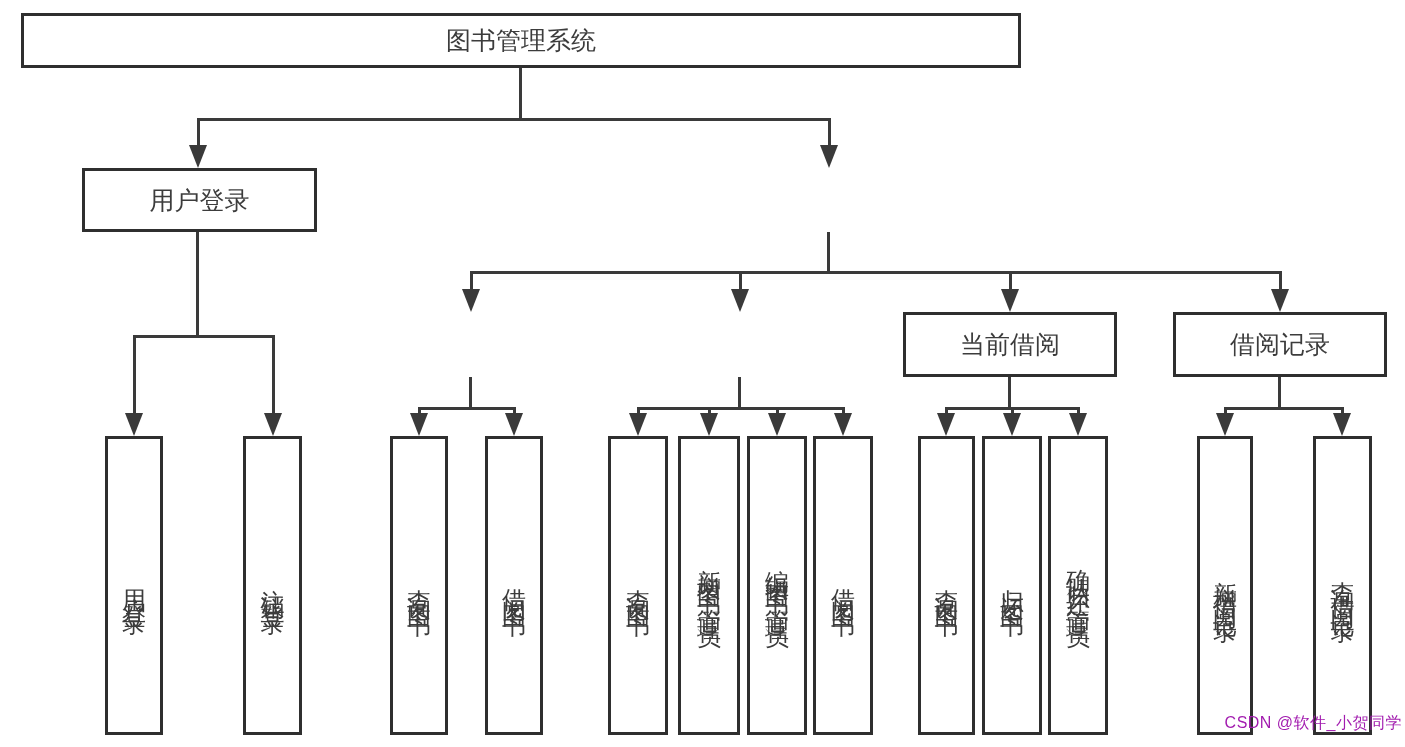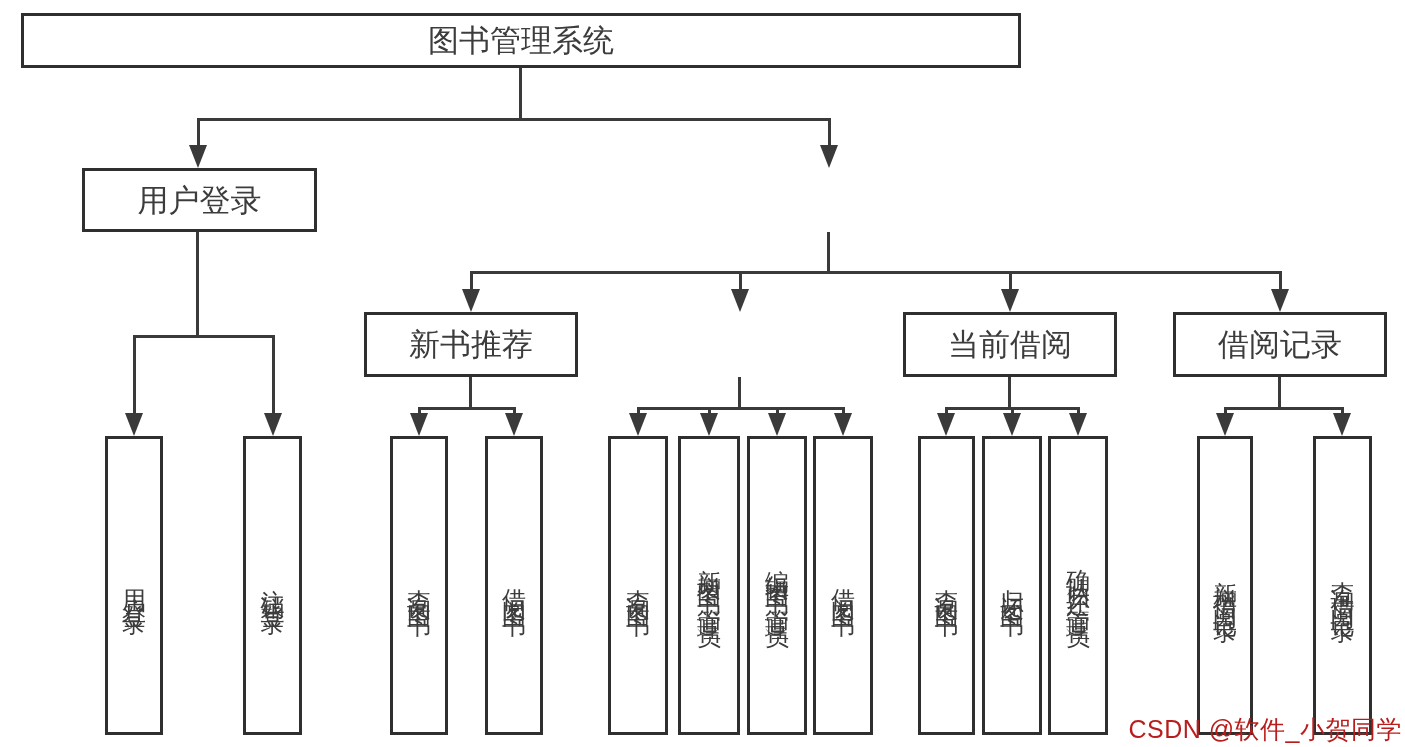--- a/index.html
+++ b/index.html
@@ -4,37 +4,37 @@
 <style>
   html,body{margin:0;padding:0;background:#ffffff;}
   *{box-sizing:border-box;}
   #canvas{
     position:relative;width:1405px;height:747px;background:#ffffff;
     font-family:"Liberation Sans","DejaVu Sans",sans-serif;overflow:hidden;
   }
   .node{
     position:absolute;border:3px solid #2f2f2f;background:#ffffff;
     display:flex;align-items:center;justify-content:center;
-    color:#3c3c3c;font-size:31px;line-height:1;white-space:nowrap;
+    color:#3c3c3c;font-size:25px;line-height:1;white-space:nowrap;
   }
   .leaf{
     writing-mode:vertical-rl;text-orientation:mixed;
     font-size:24px;letter-spacing:8px;line-height:1;
   }
   .ln{position:absolute;background:#3a3a3a;}
   .v{width:3px;}
   .h{height:3px;}
   .ah{
     position:absolute;width:0;height:0;
     border-left:9px solid transparent;border-right:9px solid transparent;
     border-top:23px solid #3a3a3a;
   }
   .watermark{
     position:absolute;top:713px;right:3px;z-index:5;
-    color:#b91c1c;font-size:25px;letter-spacing:0.5px;white-space:nowrap;
+    color:#a21caf;font-size:16px;letter-spacing:0.5px;white-space:nowrap;
   }
 </style>
 </head>
 <body>
 
 <div id="canvas">
 
   <div class="ln v" style="left:519px;top:68px;height:52px;"></div>
   <div class="ln h" style="left:197px;top:118px;width:634px;"></div>
 
@@ -102,23 +102,20 @@
   <div class="ah" style="left:1333px;top:413px;"></div>
 
   <div class="node" style="left:21px;top:13px;width:1000px;height:55px;">
     <span>图书管理系统</span>
   </div>
 
   <div class="node" style="left:82px;top:168px;width:235px;height:64px;">
     <span>用户登录</span>
   </div>
 
-  <div class="node" style="left:364px;top:312px;width:214px;height:65px;">
-    <span>新书推荐</span>
-  </div>
   <div class="node" style="left:903px;top:312px;width:214px;height:65px;align-items:center;">
     <span>当前借阅</span>
   </div>
   <div class="node" style="left:1173px;top:312px;width:214px;height:65px;">
     <span>借阅记录</span>
   </div>
 
   <div class="node leaf" style="left:105px;top:436px;width:58px;height:299px;">
     <span>用户登录</span>
   </div>

